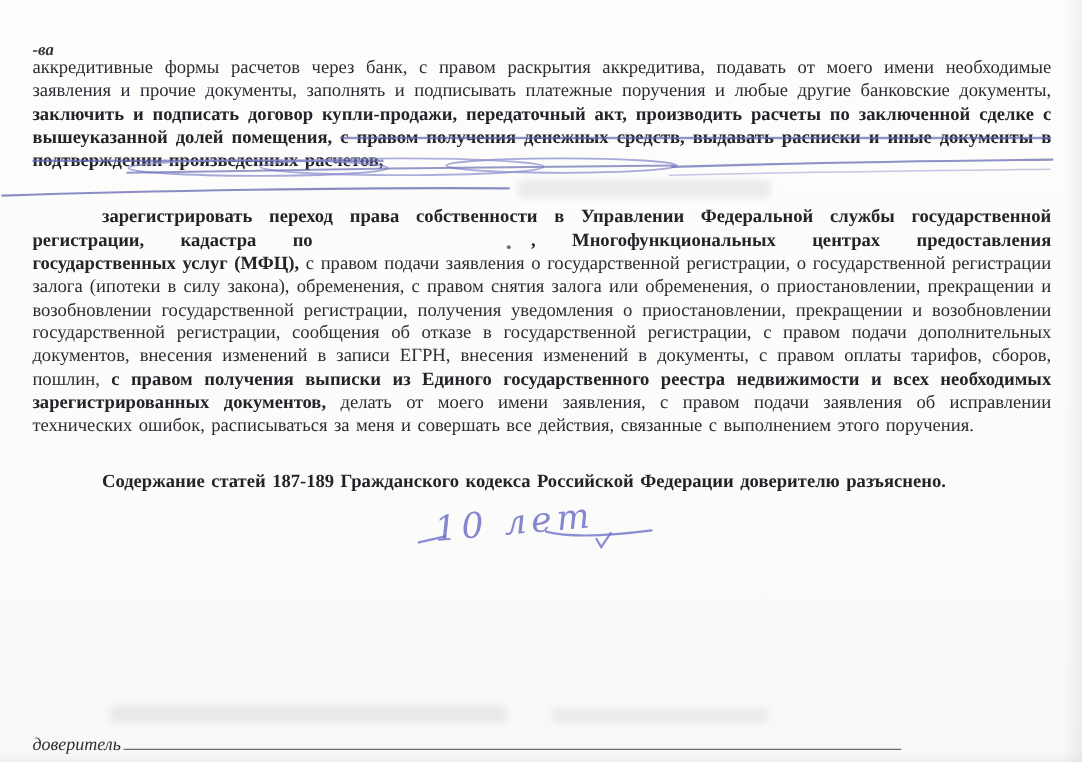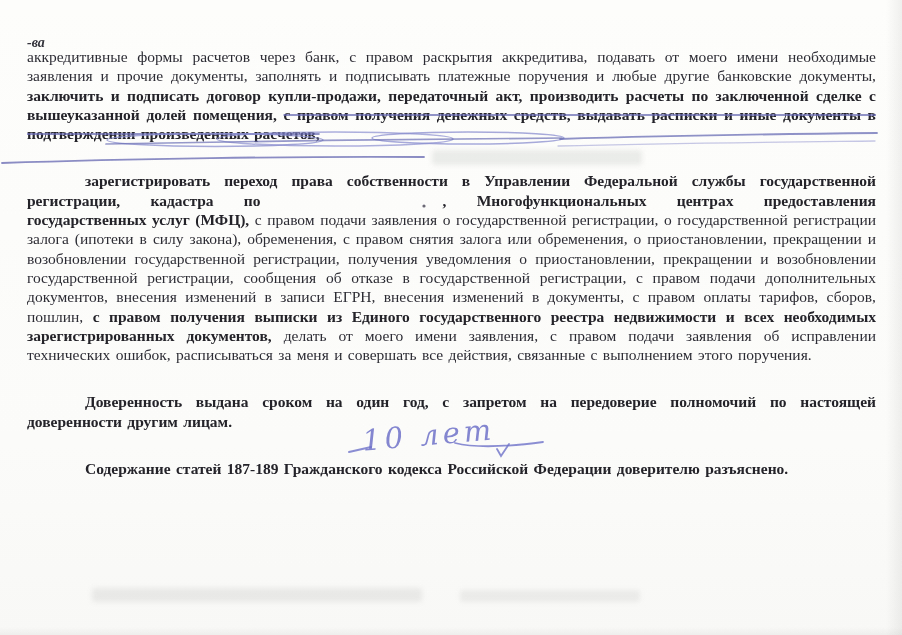--- a/index.html
+++ b/index.html
@@ -69,21 +69,20 @@
 </head>
 <body>
 
 <div class="page">
 
   <div class="continuation-mark">-ва</div>
 
   <div class="text-block">
       <p><span class="regular">аккредитивные формы расчетов через банк, с правом раскрытия аккредитива, подавать от моего имени необходимые заявления и прочие документы, заполнять и подписывать платежные поручения и любые другие банковские документы, </span><span class="bold">заключить и подписать договор купли-продажи, передаточный акт, производить расчеты по заключенной сделке с вышеуказанной долей помещения, </span><span class="bold struck">с правом получения денежных средств, выдавать расписки и иные документы в подтверждении произведенных расчетов,</span></p>
       <p class="indent"><span class="bold">зарегистрировать переход права собственности в Управлении Федеральной службы государственной регистрации, кадастра по</span><span class="gap"></span><span class="bold">, Многофункциональных центрах предоставления государственных услуг (МФЦ), </span><span class="regular">с правом подачи заявления о государственной регистрации, о государственной регистрации залога (ипотеки в силу закона), обременения, с правом снятия залога или обременения, о приостановлении, прекращении и возобновлении государственной регистрации, получения уведомления о приостановлении, прекращении и возобновлении государственной регистрации, сообщения об отказе в государственной регистрации, с правом подачи дополнительных документов, внесения изменений в записи ЕГРН, внесения изменений в документы, с правом оплаты тарифов, сборов, пошлин, </span><span class="bold">с правом получения выписки из Единого государственного реестра недвижимости и всех необходимых зарегистрированных документов, </span><span class="regular">делать от моего имени заявления, с правом подачи заявления об исправлении технических ошибок, расписываться за меня и совершать все действия, связанные с выполнением этого поручения.</span></p>
-      <p class="indent"><span class="bold">Доверенность выдана сроком на один год, с запретом на передоверие полномочий по настоящей доверенности другим лицам.</span></p>
       <p class="indent"><span class="bold">Содержание статей 187-189 Гражданского кодекса Российской Федерации доверителю разъяснено.</span></p>
     </div>
 
   <div class="ghost" style="left:432px; top:150px; width:210px; height:15px;"></div>
   <div class="ghost" style="left:92px; top:588px; width:330px; height:14px; background:rgba(120,130,115,0.12);"></div>
   <div class="ghost" style="left:460px; top:590px; width:180px; height:12px; background:rgba(120,130,115,0.10);"></div>
 
   <div class="handwriting">10 лет</div>
 
   <svg class="pen-overlay" width="902" height="635" viewBox="0 0 902 635" xmlns="http://www.w3.org/2000/svg">
@@ -97,16 +96,19 @@
       <path d="M2,163 C 120,159 300,156 424,157" stroke="rgba(100,103,176,0.75)" stroke-width="1.8"></path>
     </g>
     <g fill="none" stroke="rgba(110,114,200,0.8)" stroke-linecap="round">
       <path d="M455,443 C 475,448 505,447 543,442" stroke-width="1.8"></path>
       <path d="M349,452 L 371,447" stroke-width="2"></path>
       <path d="M497,449 l 4,7 l 8,-12" stroke-width="1.8"></path>
     </g>
     <circle cx="424" cy="206" r="1.6" fill="rgba(70,70,85,0.8)"></circle>
   </svg>
 
+  <div class="footer-row">
+    <span class="sig-label">доверитель</span><span class="sig-line"></span>
+  </div>
 
   <div class="scan-edge-right"></div>
   <div class="scan-edge-bottom"></div>
 </div>
 
 </body></html>

